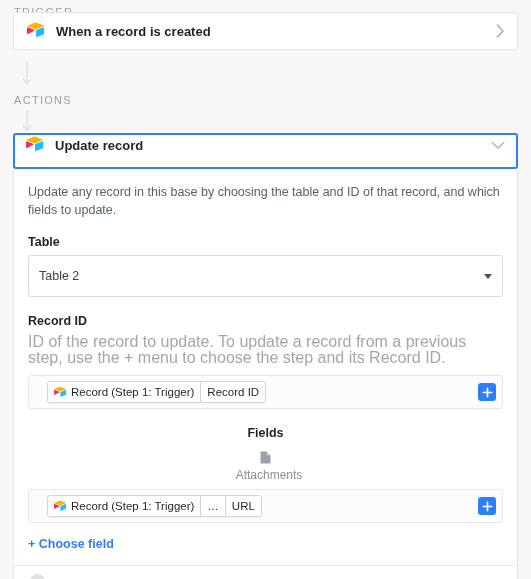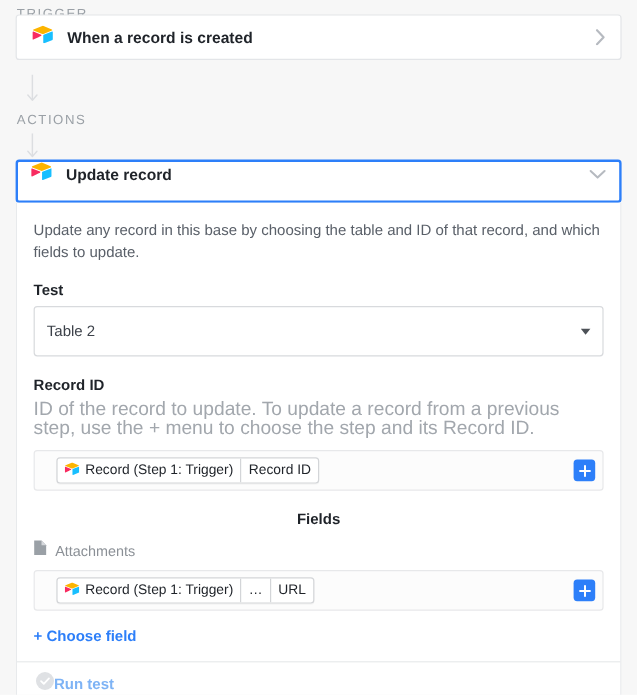--- a/index.html
+++ b/index.html
@@ -201,20 +201,21 @@
     font-weight: bold;
     color: #1f2329;
     margin: 17px 0 10px 0;
     text-align: center;
   }
 
   .attach-row {
     display: flex;
     align-items: center;
     margin-bottom: 7px;
+    flex-direction: column;
   }
   .attach-name {
     font-size: 12px;
     color: #8b9096;
     margin-left: 7px;
   }
 
   .choose-field {
     display: inline-block;
     font-size: 12.5px;
@@ -314,21 +315,21 @@
         </svg>
       </span>
     </div>
 
     <div class="action-body">
       <div class="body-inner">
 
         <p class="description">Update any record in this base by choosing the table and ID of that record, and which fields to update.</p>
 
         
-        <div class="field-label">Test</div>
+        <div class="field-label">Table</div>
         <div class="select-box">
           <span class="select-value">Table 2</span>
           <span class="select-caret"></span>
         </div>
 
         
         <div class="field-label">Record ID</div>
         <p class="hint">ID of the record to update. To update a record from a previous step, use the + menu to choose the step and its Record ID.</p>
 
         <div class="token-row">

